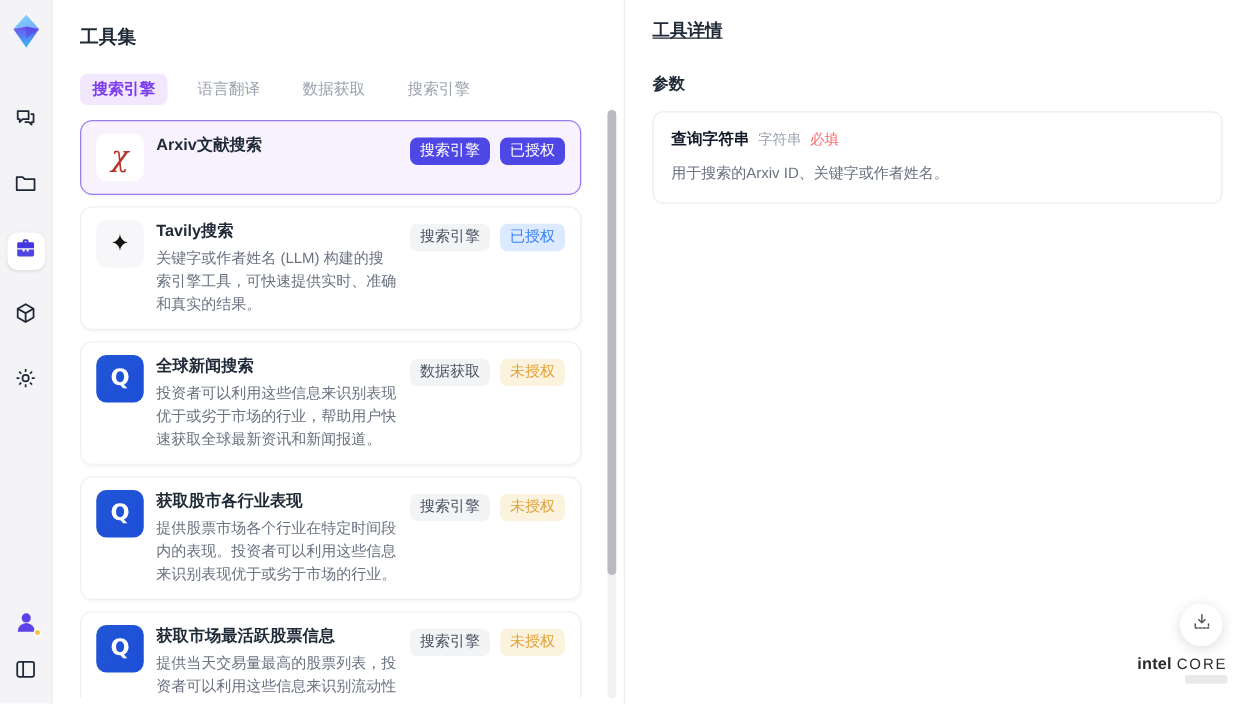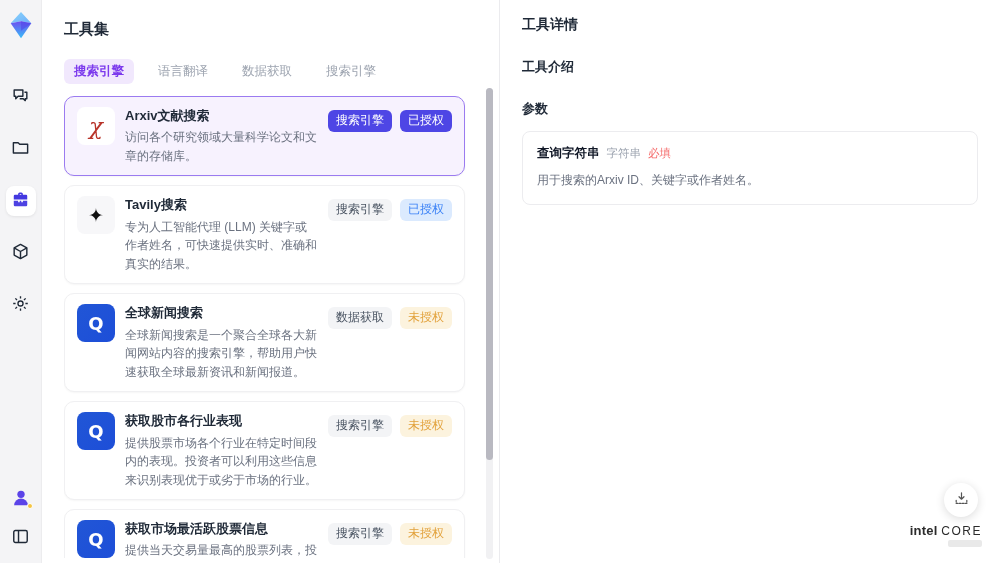--- a/index.html
+++ b/index.html
@@ -52,21 +52,21 @@
   .badge.blue { background:#dbeafe; color:#3b82f6; }
   .badge.amber { background:#fcf3de; color:#e2a23c; }
 
   .scrollbar { position:absolute; right:6px; top:88px; bottom:4px; width:7px;
     background:#f1f1f3; border-radius:4px; }
   .scroll-thumb { position:absolute; top:0; left:0; width:7px; height:79%;
     background:#b9b9c1; border-radius:4px; }
 
   
   .detail { flex:1; height:100%; padding:16px 22px; position:relative; }
-  .detail-title { font-size:14px; font-weight:bold; }
+  .detail-title { font-size:14px; font-weight:bold;text-decoration:underline; }
   .section-h { font-size:13px; font-weight:bold; margin-top:24px; }
   .intro-box { margin-top:13px; border:1px solid #ececef; border-radius:8px; background:#fff;
     padding:12px 14px; font-size:12.5px; color:#374151; line-height:1.6; }
   .param-card { margin-top:13px; border:1px solid #ececef; border-radius:8px; background:#fff;
     padding:13px 14px 15px; }
   .param-head { display:flex; align-items:baseline; gap:7px; }
   .param-name { font-size:12.5px; font-weight:bold; color:#111827; }
   .param-type { font-size:11.5px; color:#9ca3af; }
   .param-req { font-size:11.5px; color:#f56c6c; }
   .param-desc { font-size:12px; color:#6b7280; margin-top:9px; line-height:1.5; }
@@ -178,49 +178,48 @@
     </div>
 
     <div class="tool-list">
 
       <div class="card selected">
         <div class="tool-icon">
             <span class="glyph-arxiv">χ</span>
           </div>
         <div class="tool-text">
           <div class="tool-name">Arxiv文献搜索</div>
-          <div class="tool-desc">访问各个研究领域大量科学论文和文章的存储库。</div>
         </div>
         <div class="tool-badges">
           <span class="badge solid">搜索引擎</span>
           <span class="badge solid">已授权</span>
         </div>
       </div>
 
       <div class="card">
         <div class="tool-icon">
             <span class="glyph-star">✦</span>
           </div>
         <div class="tool-text">
           <div class="tool-name">Tavily搜索</div>
-          <div class="tool-desc">专为人工智能代理 (LLM) 关键字或作者姓名，可快速提供实时、准确和真实的结果。</div>
+          <div class="tool-desc">关键字或作者姓名 (LLM) 构建的搜索引擎工具，可快速提供实时、准确和真实的结果。</div>
         </div>
         <div class="tool-badges">
           <span class="badge gray">搜索引擎</span>
           <span class="badge blue">已授权</span>
         </div>
       </div>
 
       <div class="card">
         <div class="tool-icon blue">
             <span class="glyph-q">Q</span>
           </div>
         <div class="tool-text">
           <div class="tool-name">全球新闻搜索</div>
-          <div class="tool-desc">全球新闻搜索是一个聚合全球各大新闻网站内容的搜索引擎，帮助用户快速获取全球最新资讯和新闻报道。</div>
+          <div class="tool-desc">投资者可以利用这些信息来识别表现优于或劣于市场的行业，帮助用户快速获取全球最新资讯和新闻报道。</div>
         </div>
         <div class="tool-badges">
           <span class="badge gray">数据获取</span>
           <span class="badge amber">未授权</span>
         </div>
       </div>
 
       <div class="card">
         <div class="tool-icon blue">
             <span class="glyph-q">Q</span>
@@ -252,21 +251,20 @@
     </div>
 
     <div class="scrollbar">
       <div class="scroll-thumb"></div>
     </div>
   </div>
 
   <div class="detail">
     <div class="detail-title">工具详情</div>
 
-    <div class="section-h">工具介绍</div>
 
     <div class="section-h">参数</div>
     <div class="param-card">
       <div class="param-head">
         <span class="param-name">查询字符串</span>
         <span class="param-type">字符串</span>
         <span class="param-req">必填</span>
       </div>
       <div class="param-desc">用于搜索的Arxiv ID、关键字或作者姓名。</div>
     </div>

